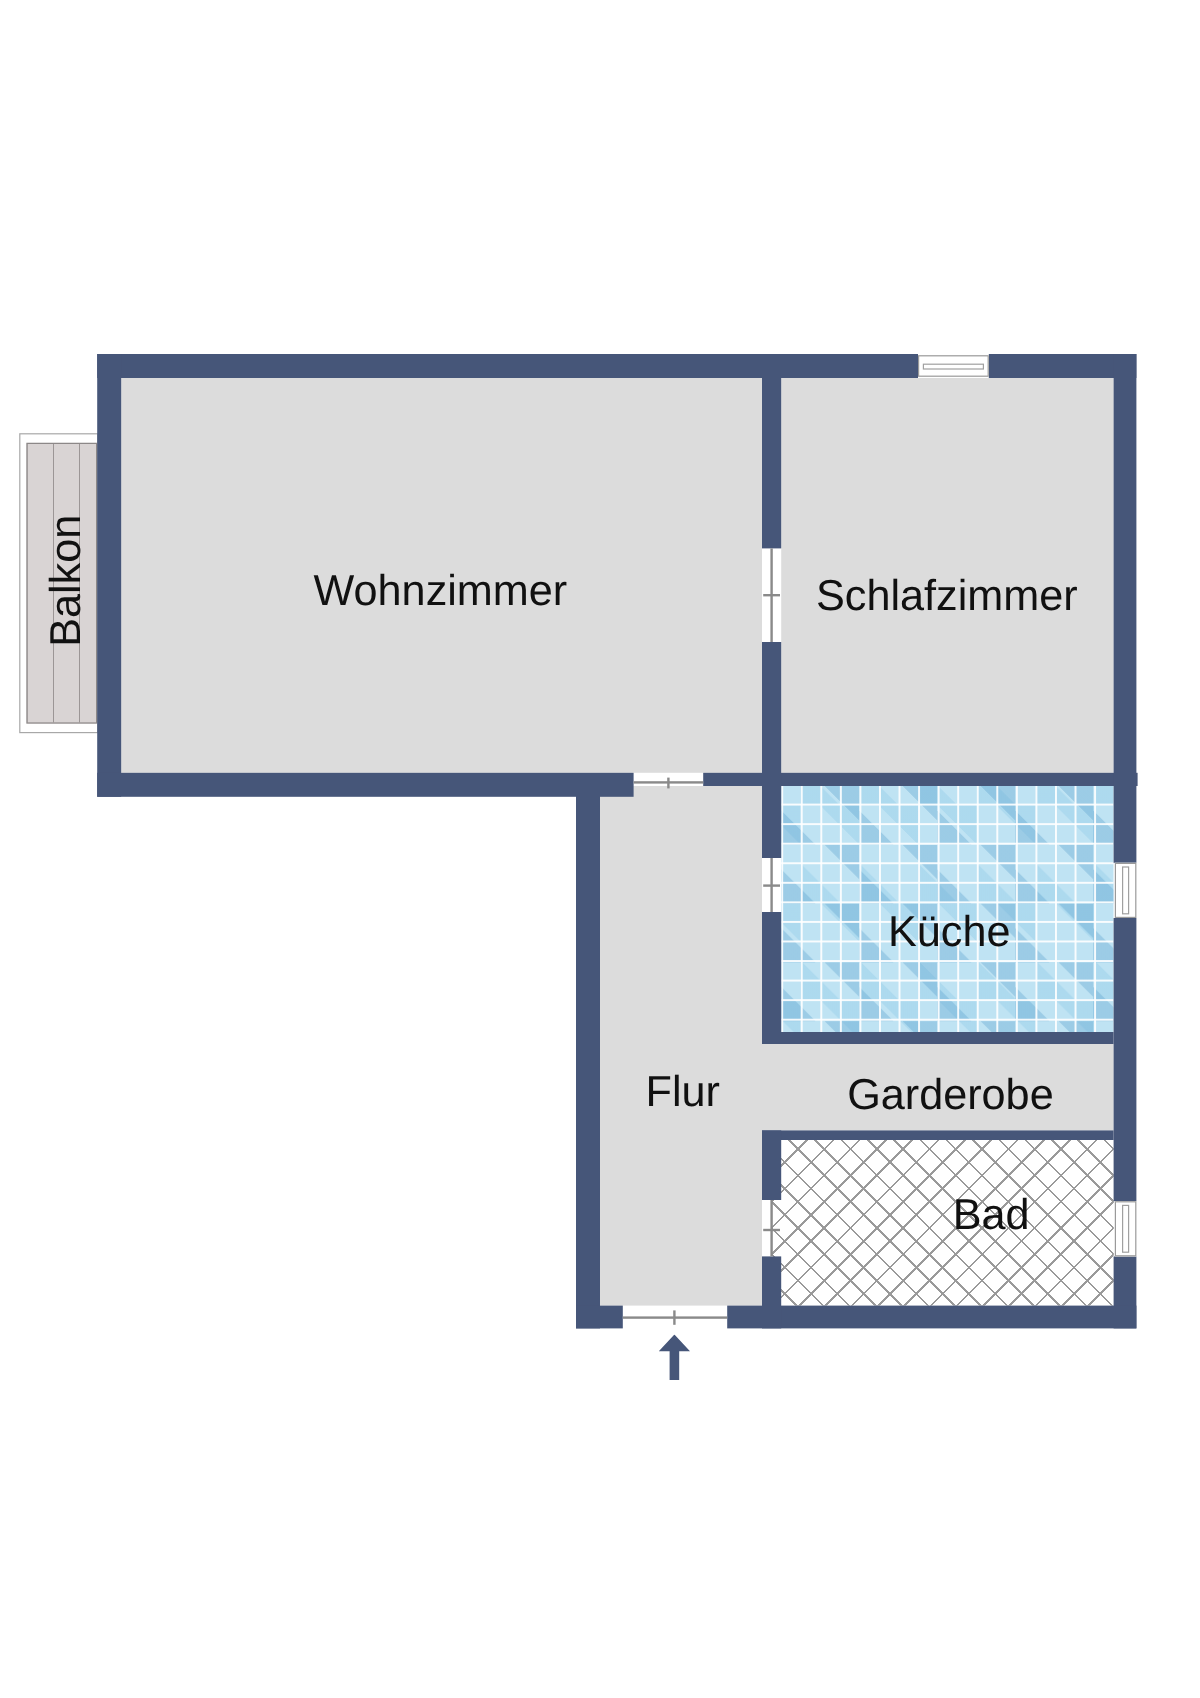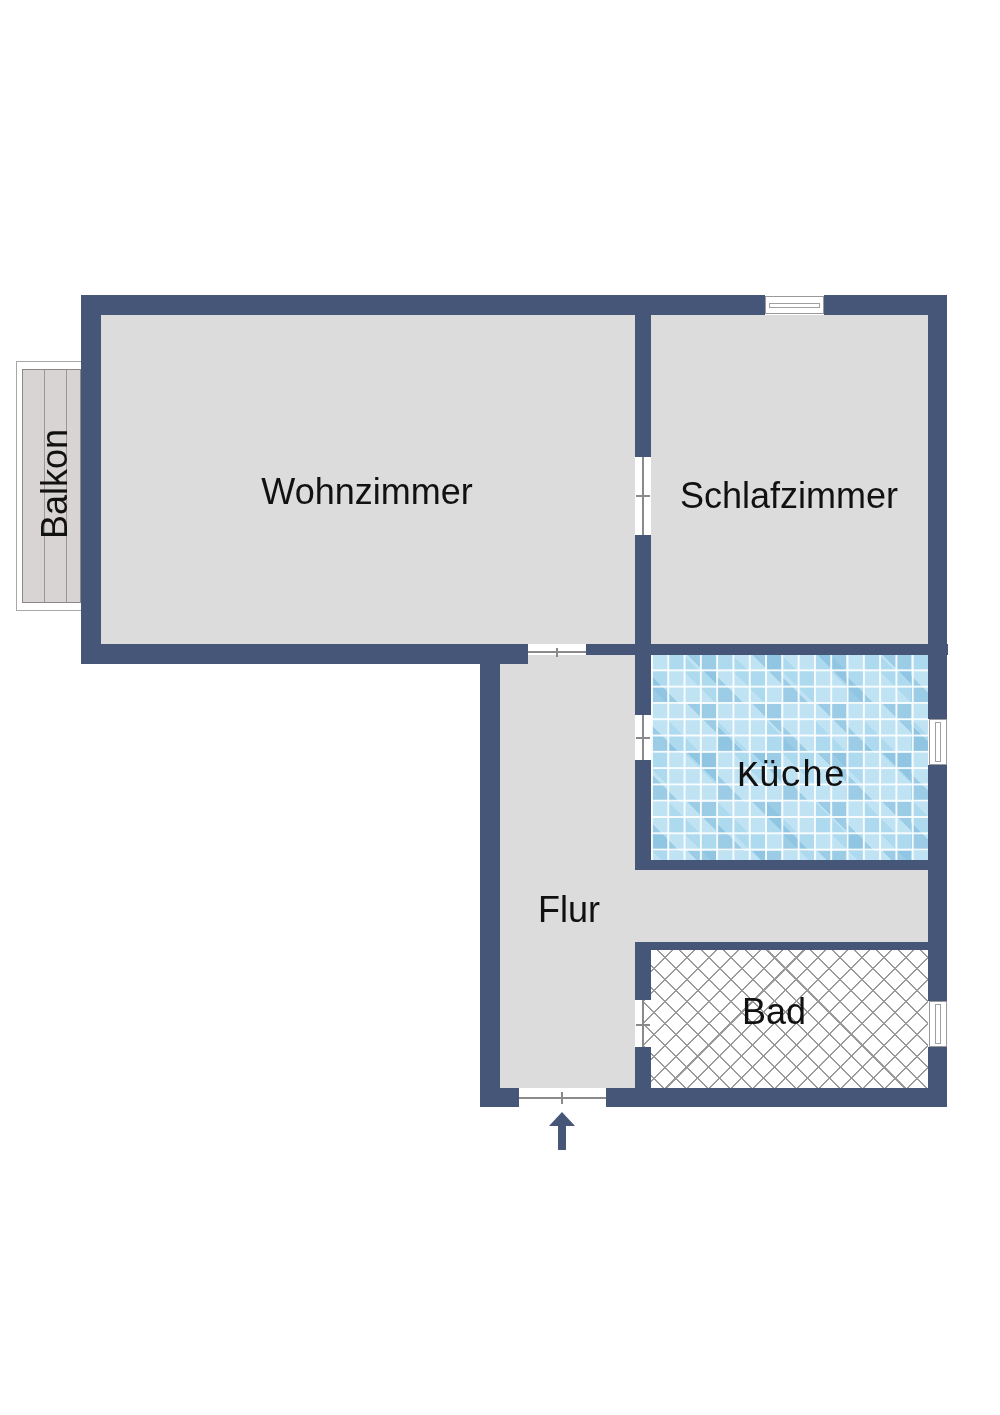--- a/index.html
+++ b/index.html
@@ -104,16 +104,17 @@
   </div>
 
   <div class="abs" style="left:549px;top:1112px;width:26px;height:38px;">
     <svg width="26" height="38" viewBox="0 0 26 38">
       <polygon points="13,0 26,14 17,14 17,38 9,38 9,14 0,14" fill="#465679"></polygon>
     </svg>
   </div>
 
   <div class="label" style="left:789px;top:496px;">Schlafzimmer</div>
   <div class="label" style="left:367px;top:492px;">Wohnzimmer</div>
-  <div class="label" style="left:791px;top:776px;font-family:Liberation Mono, monospace;">Küche</div>
+  <div class="label" style="left:791px;top:776px;">Küche</div>
   <div class="label" style="left:569px;top:910px;">Flur</div>
-  <div class="label" style="left:774px;top:1012px;">Bad</div>
+  <div class="label" style="left:792px;top:912px;">Garderobe</div>
+  <div class="label" style="left:826px;top:1012px;">Bad</div>
 </div>
 
 </body></html>

